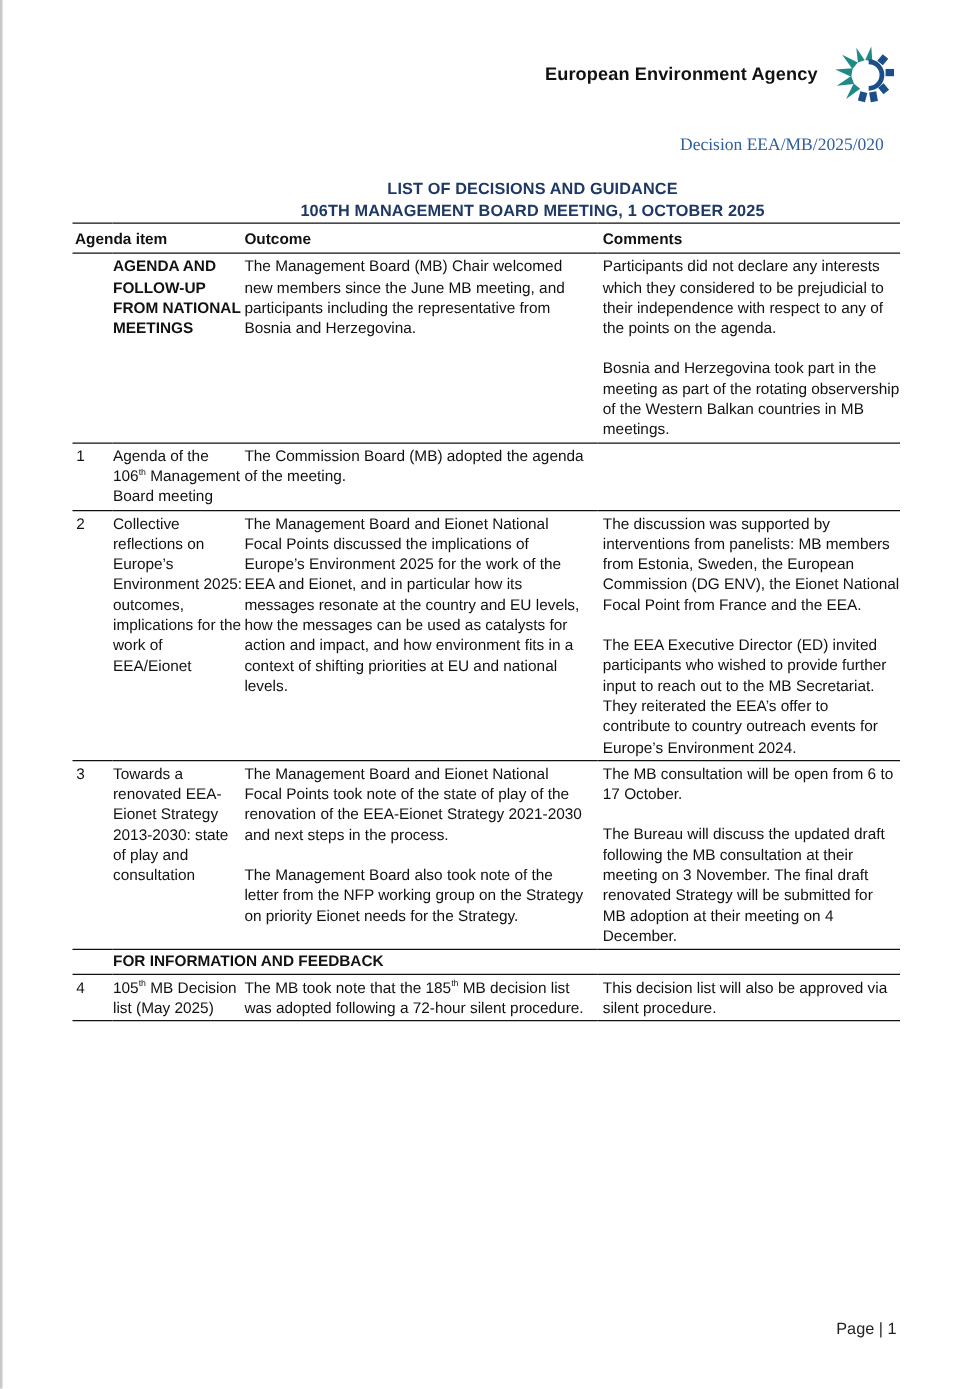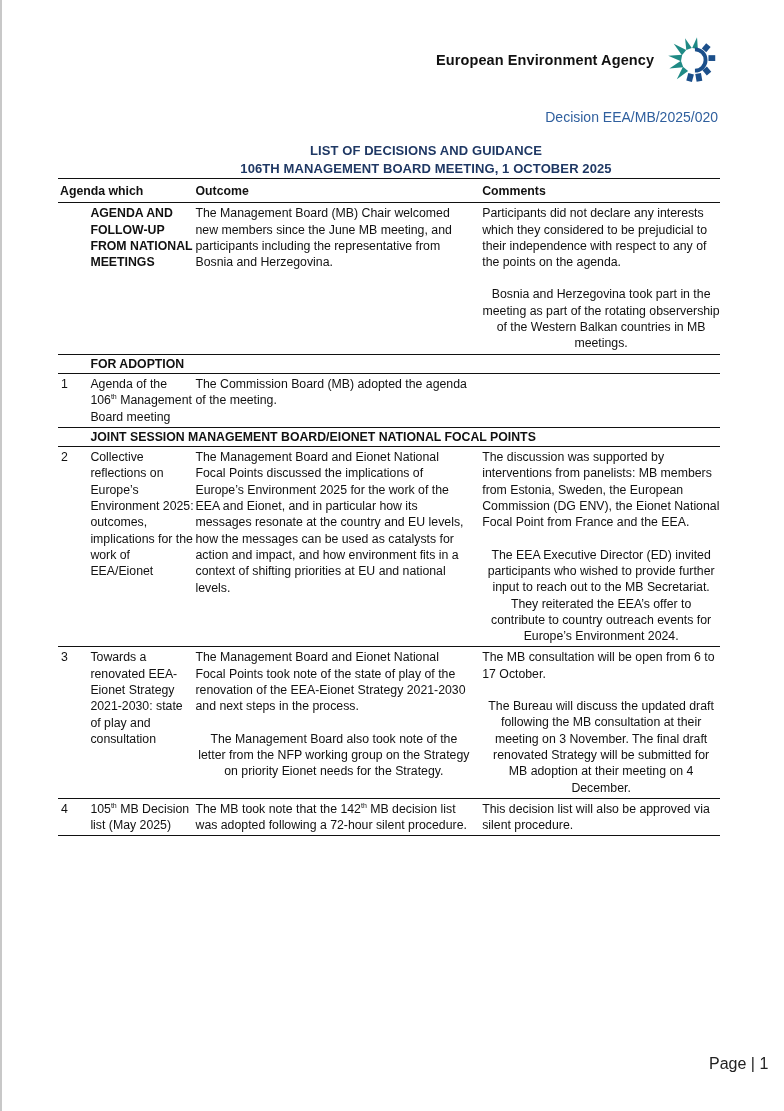--- a/index.html
+++ b/index.html
@@ -6,21 +6,21 @@
     body {
       width: 784px; height: 1111px; background: #ffffff; position: relative;
       overflow: hidden; font-family: "Liberation Sans", sans-serif; color: #111;
     }
     .page-edge { position: absolute; left: 0; top: 0; width: 2px; height: 1111px; background: #c8c8c8; }
     .header-org {
       position: absolute; left: 436px; top: 52px; font-size: 14.5px; color: #111; letter-spacing: 0.1px; font-weight: bold;
     }
     .logo { position: absolute; left: 664px; top: 31px; width: 58px; height: 58px; }
     .decision-ref {
-      position: absolute; right: 66px; top: 109px; font-size: 14px; color: #2f5f9e;
+      position: absolute; right: 77px; top: 109px; font-size: 14px; color: #2f5f9e; font-family: Liberation Serif, serif;
     }
     .doc-title {
       position: absolute; left: 0; width: 784px; text-align: center;
       font-weight: bold; font-size: 13px; color: #1f3864; letter-spacing: 0.1px;
     }
     .t1 { top: 143px; left: 34px; }
     .t2 { top: 161px; left: 34px; }
     table.decisions {
       position: absolute; left: 58px; top: 178px; width: 662px;
       border-collapse: collapse; font-size: 12.3px; line-height: 16.3px;
@@ -30,24 +30,24 @@
     }
     .c-num { width: 30px; padding-left: 3px !important; }
     .c-item { width: 106px; }
     .c-outcome { width: 282px; padding-right: 6px !important; }
     .c-comments { width: 242px; padding-left: 4px !important; margin-top: 34px; }
     tr.hdr th { font-weight: bold; padding-top: 4px !important; padding-bottom: 3px !important; border-top: 1.5px solid #111; border-bottom: 1.5px solid #111; }
     tr.hdr th.h-agenda { padding-left: 2px !important; }
     tr.row td { padding-top: 2px !important; padding-bottom: 2px !important; border-bottom: 1.5px solid #111; }
     tr.section td { font-weight: bold; padding-top: 1px !important; padding-bottom: 1px !important; border-bottom: 1.5px solid #111; }
     .bold-item { font-weight: bold; }
-    .para + .para { margin-top: 16px; text-align: center; }
+    .para + .para { margin-top: 16px; }
     sup { font-size: 7px; line-height: 0; vertical-align: super; }
     .page-num {
-      position: absolute; left: 709px; top: 1055px; font-size: 16px; color: #222;
+      position: absolute; left: 669px; top: 1055px; font-size: 13px; color: #222;
     }
   </style>
 </head>
 <body>
 
 <div class="page-edge"></div>
 
 <div class="header-org">European Environment Agency</div>
 
 <svg class="logo" viewBox="0 0 60 60">
@@ -72,89 +72,85 @@
 </svg>
 
 <div class="decision-ref">Decision EEA/MB/2025/020</div>
 
 <div class="doc-title t1">LIST OF DECISIONS AND GUIDANCE</div>
 <div class="doc-title t2">106TH MANAGEMENT BOARD MEETING, 1 OCTOBER 2025</div>
 
 <table class="decisions">
   <thead>
     <tr class="hdr">
-      <th class="h-agenda" colspan="2">Agenda which</th>
+      <th class="h-agenda" colspan="2">Agenda item</th>
       <th class="c-outcome">Outcome</th>
       <th class="c-comments">Comments</th>
     </tr>
   </thead>
   <tbody>
 
     <tr class="row">
       <td class="c-num"></td>
       <td class="c-item bold-item">AGENDA AND FOLLOW-UP FROM NATIONAL MEETINGS</td>
       <td class="c-outcome">
         <div class="para">The Management Board (MB) Chair welcomed new members since the June MB meeting, and participants including the representative from Bosnia and Herzegovina.</div>
       </td>
       <td class="c-comments">
         <div class="para">Participants did not declare any interests which they considered to be prejudicial to their independence with respect to any of the points on the agenda.</div>
         <div class="para">Bosnia and Herzegovina took part in the meeting as part of the rotating observership of the Western Balkan countries in MB meetings.</div>
       </td>
     </tr>
 
-    <tr class="section">
-      <td class="c-num"></td>
-      <td colspan="3">FOR ADOPTION</td>
-    </tr>
 
     <tr class="row">
       <td class="c-num">1</td>
       <td class="c-item"><span>Agenda of the 106</span><sup>th</sup><span> Management Board meeting</span></td>
       <td class="c-outcome">
         <div class="para">The Commission Board (MB) adopted the agenda of the meeting.</div>
       </td>
       <td class="c-comments"></td>
     </tr>
 
-    <tr class="section">
-      <td class="c-num"></td>
-      <td colspan="3">JOINT SESSION MANAGEMENT BOARD/EIONET NATIONAL FOCAL POINTS</td>
-    </tr>
 
     <tr class="row">
       <td class="c-num">2</td>
       <td class="c-item">Collective reflections on Europe’s Environment 2025: outcomes, implications for the work of EEA/Eionet</td>
       <td class="c-outcome">
         <div class="para">The Management Board and Eionet National Focal Points discussed the implications of Europe’s Environment 2025 for the work of the EEA and Eionet, and in particular how its messages resonate at the country and EU levels, how the messages can be used as catalysts for action and impact, and how environment fits in a context of shifting priorities at EU and national levels.</div>
       </td>
       <td class="c-comments">
         <div class="para">The discussion was supported by interventions from panelists: MB members from Estonia, Sweden, the European Commission (DG ENV), the Eionet National Focal Point from France and the EEA.</div>
         <div class="para">The EEA Executive Director (ED) invited participants who wished to provide further input to reach out to the MB Secretariat. They reiterated the EEA’s offer to contribute to country outreach events for Europe’s Environment 2024.</div>
       </td>
     </tr>
 
     <tr class="row">
       <td class="c-num">3</td>
-      <td class="c-item">Towards a renovated EEA-Eionet Strategy 2021-2030: state of play and consultation</td>
+      <td class="c-item">Towards a renovated EEA-Eionet Strategy 2013-2030: state of play and consultation</td>
       <td class="c-outcome">
         <div class="para">The Management Board and Eionet National Focal Points took note of the state of play of the renovation of the EEA-Eionet Strategy 2021-2030 and next steps in the process.</div>
         <div class="para">The Management Board also took note of the letter from the NFP working group on the Strategy on priority Eionet needs for the Strategy.</div>
       </td>
       <td class="c-comments">
         <div class="para">The MB consultation will be open from 6 to 17 October.</div>
         <div class="para">The Bureau will discuss the updated draft following the MB consultation at their meeting on 3 November. The final draft renovated Strategy will be submitted for MB adoption at their meeting on 4 December.</div>
       </td>
     </tr>
 
+    <tr class="section">
+      <td class="c-num"></td>
+      <td colspan="3">FOR INFORMATION AND FEEDBACK</td>
+    </tr>
 
     <tr class="row">
       <td class="c-num">4</td>
       <td class="c-item"><span>105</span><sup>th</sup><span> MB Decision list (May 2025)</span></td>
       <td class="c-outcome">
-        <div class="para"><span>The MB took note that the 142</span><sup>th</sup><span> MB decision list was adopted following a 72-hour silent procedure.</span></div>
+        <div class="para"><span>The MB took note that the 185</span><sup>th</sup><span> MB decision list was adopted following a 72-hour silent procedure.</span></div>
       </td>
       <td class="c-comments">
         <div class="para">This decision list will also be approved via silent procedure.</div>
       </td>
     </tr>
   </tbody>
 </table>
 
 <div class="page-num">Page | 1</div>
 

